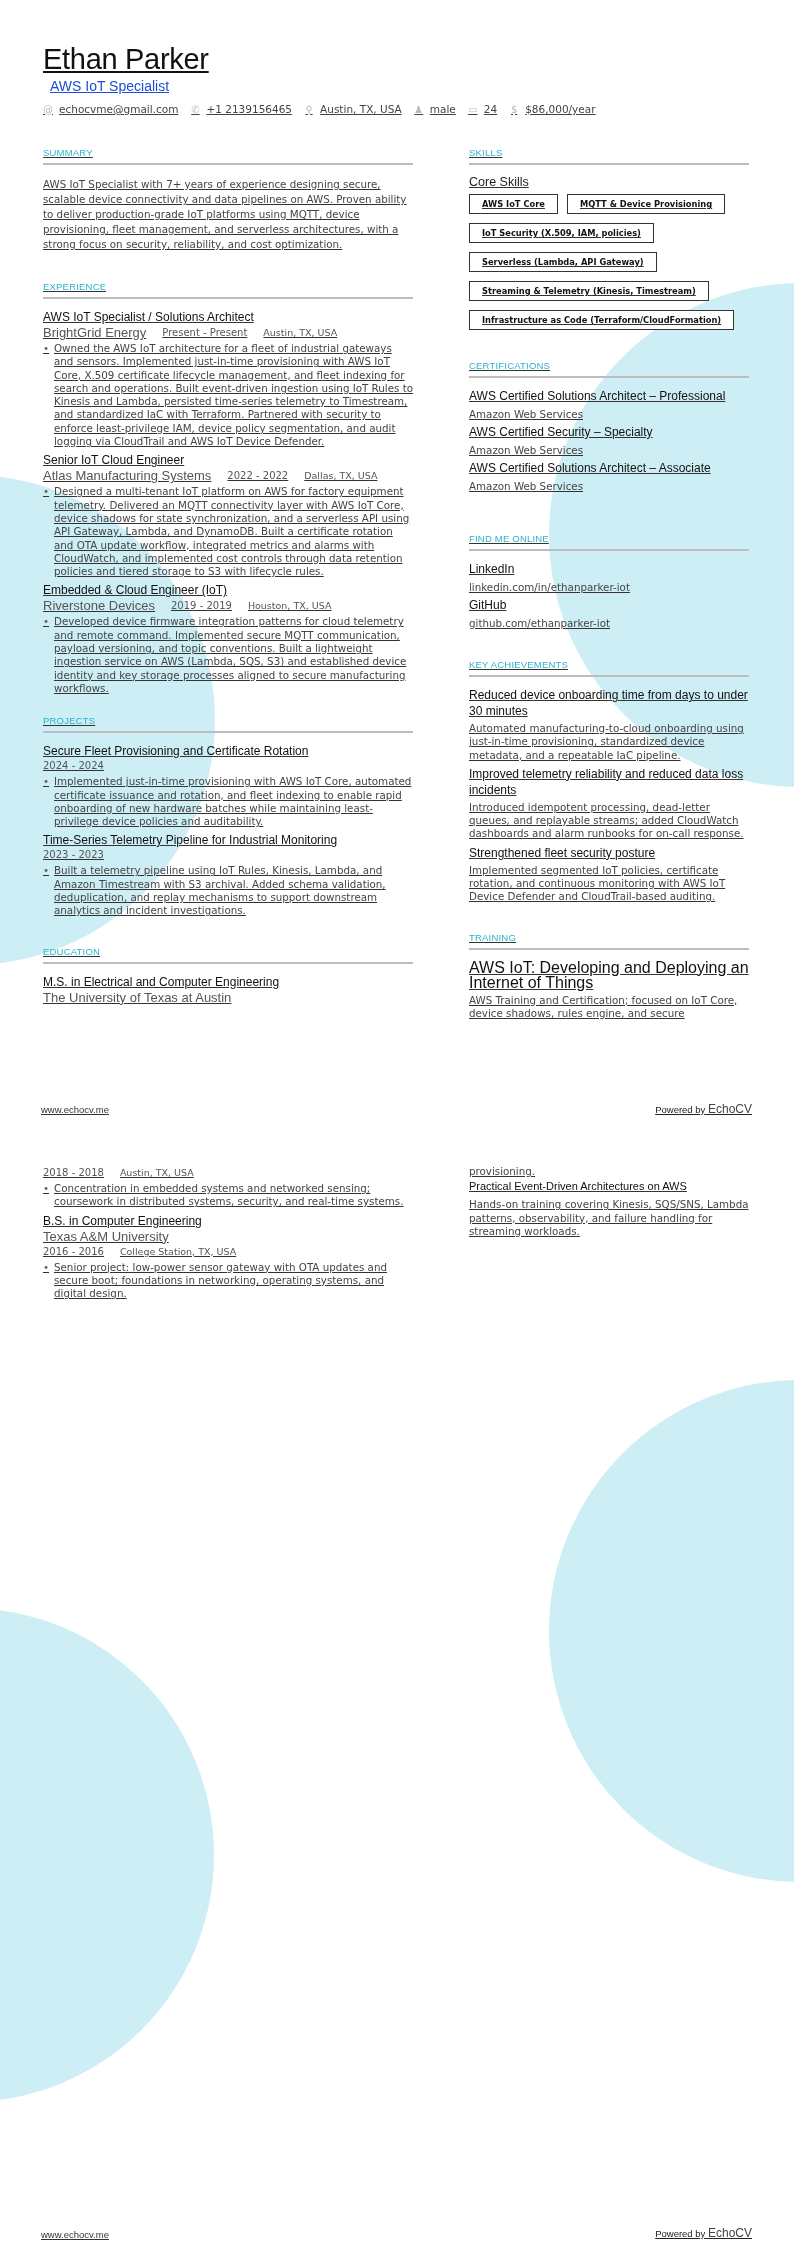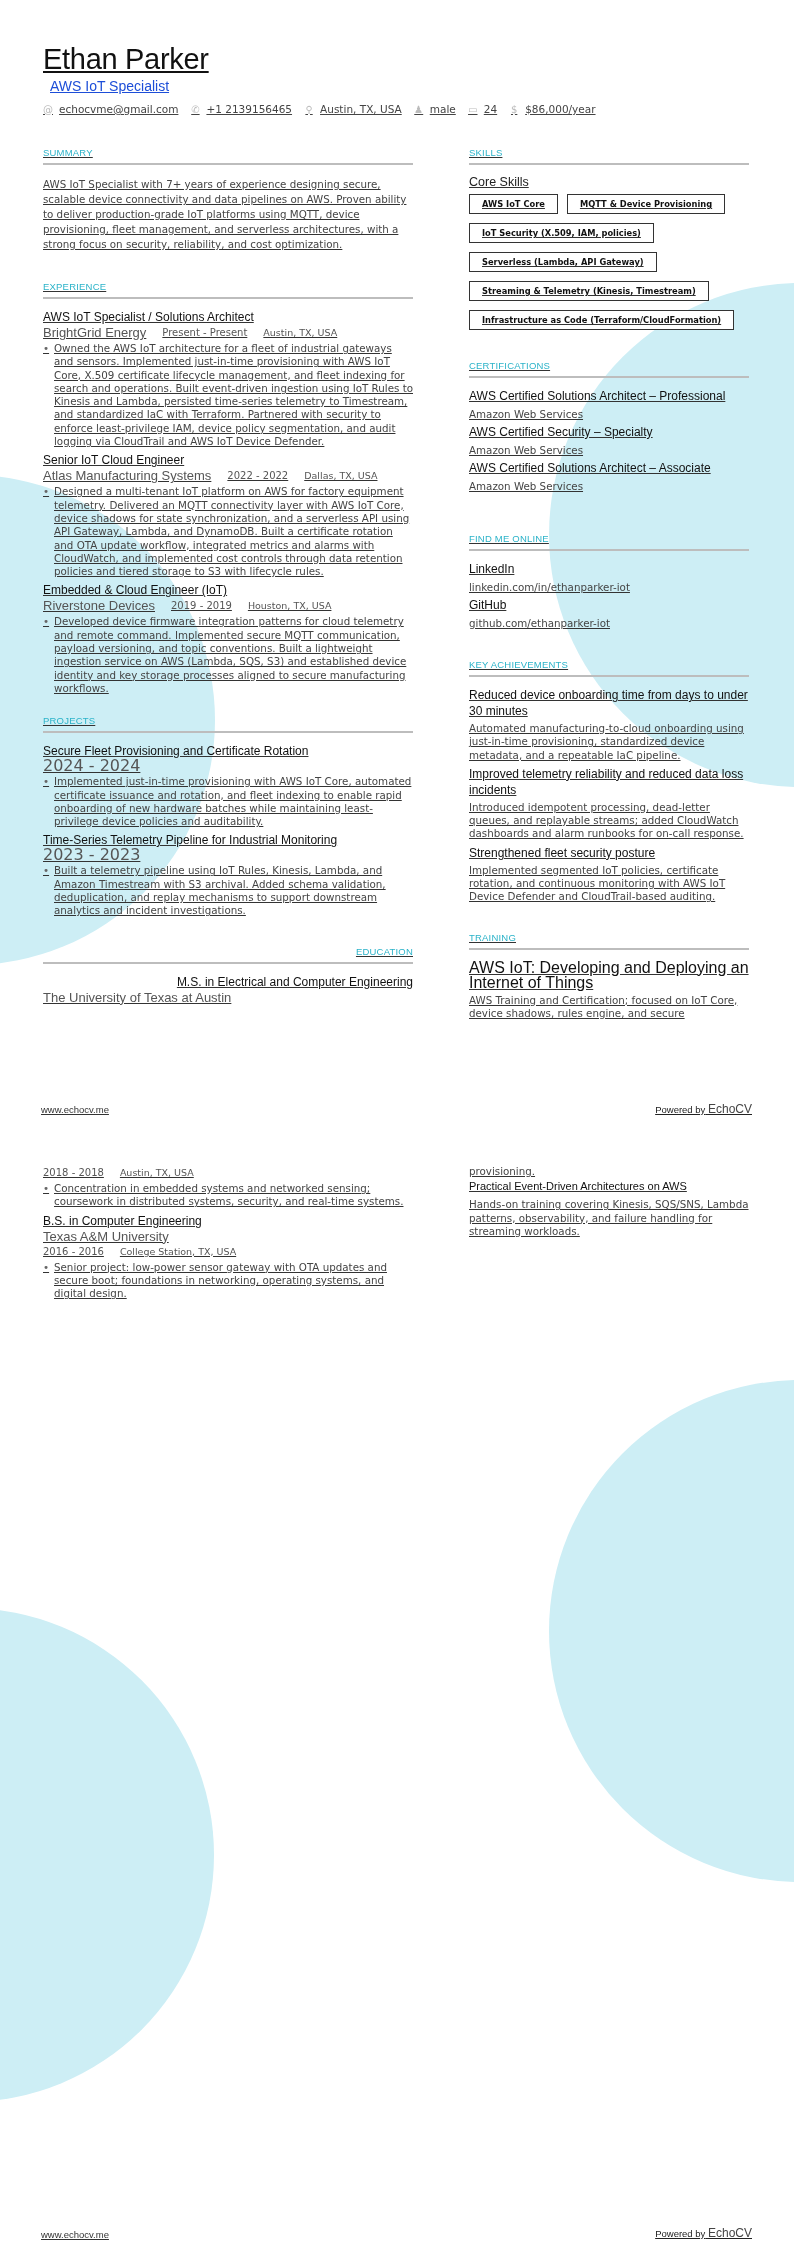--- a/index.html
+++ b/index.html
@@ -18,21 +18,21 @@
   .col-right { position: absolute; left: 469px; width: 280px; }
   .sec-title { font-family: "Liberation Sans", sans-serif; font-size: 9.5px; color: #2bb3c9; letter-spacing: 0.2px; text-transform: uppercase; }
   .sec-rule { height: 2px; background: #bdbdbd; margin-top: 5px; margin-bottom: 8px; }
   .item-title { font-family: "Liberation Sans", sans-serif; font-size: 12px; color: #111; line-height: 16px; }
   .meta { font-size: 10px; color: #555; display: flex; gap: 16px; line-height: 15px; }
   .meta .org { font-family: "Liberation Sans", sans-serif; font-size: 13px; color: #555; }
   .meta .loc { font-size: 9.5px; }
   .bullet { display: flex; font-size: 10.3px; color: #444; line-height: 13.3px; margin-top: 2px; margin-bottom: 4px; }
   .bullet .dot { width: 11px; flex-shrink: 0; color: #666; }
   .para { font-size: 10.3px; color: #444; line-height: 13.3px; }
-  .sub { font-size: 16px; color: #555; line-height: 14px; }
+  .sub { font-size: 10px; color: #555; line-height: 14px; }
   .skill-group { font-family: "Liberation Sans", sans-serif; font-size: 12.5px; color: #222; margin-bottom: 5px; }
   .skills { display: flex; flex-wrap: wrap; gap: 9px 9px; width: 285px; }
   .skill { border: 1.3px solid #333; padding: 4px 12px; font-size: 8.3px; font-weight: bold; color: #111; background: #fff; white-space: nowrap; }
   .footer-left { position: absolute; left: 41px; font-family: "Liberation Sans", sans-serif; font-size: 9.5px; color: #333; }
   .footer-right { position: absolute; right: 42px; font-family: "Liberation Sans", sans-serif; font-size: 9.5px; color: #222; }
   .footer-right .brand { font-size: 12px; color: #444; }
 </style>
 </head>
 <body>
 
@@ -132,21 +132,21 @@
       <div>
         <div class="item-title">Time-Series Telemetry Pipeline for Industrial Monitoring</div>
         <div class="sub">2023 - 2023</div>
         <div class="bullet">
             <span class="dot">•</span>
             <span>Built a telemetry pipeline using IoT Rules, Kinesis, Lambda, and Amazon Timestream with S3 archival. Added schema validation, deduplication, and replay mechanisms to support downstream analytics and incident investigations.</span>
           </div>
       </div>
     </section>
 
-    <section style="margin-top:28px;text-align:right;">
+    <section style="margin-top:28px;">
       <div class="sec-title">EDUCATION</div>
       <div class="sec-rule"></div>
       <div style="margin-top:10px;">
         <div class="item-title">M.S. in Electrical and Computer Engineering</div>
         <div class="meta">
             <span class="org">The University of Texas at Austin</span>
           </div>
       </div>
     </section>
   </div>

